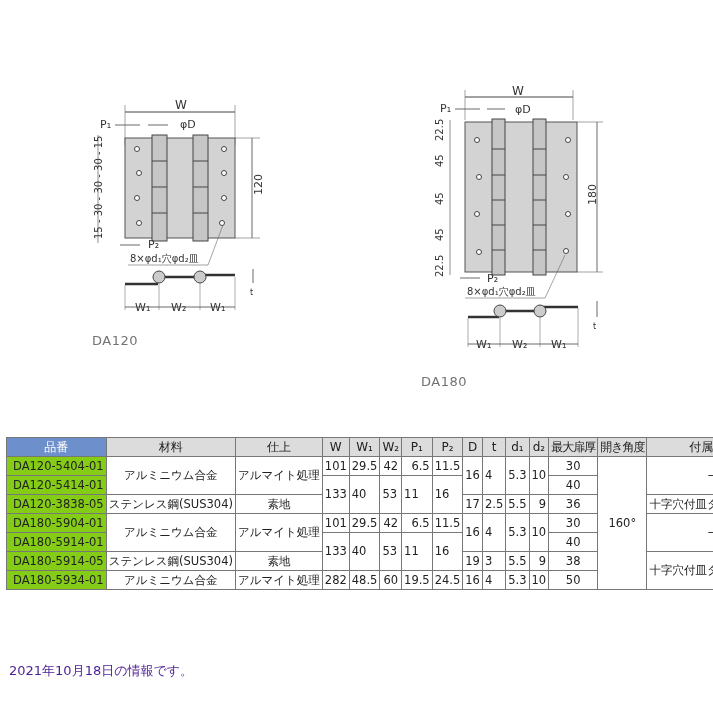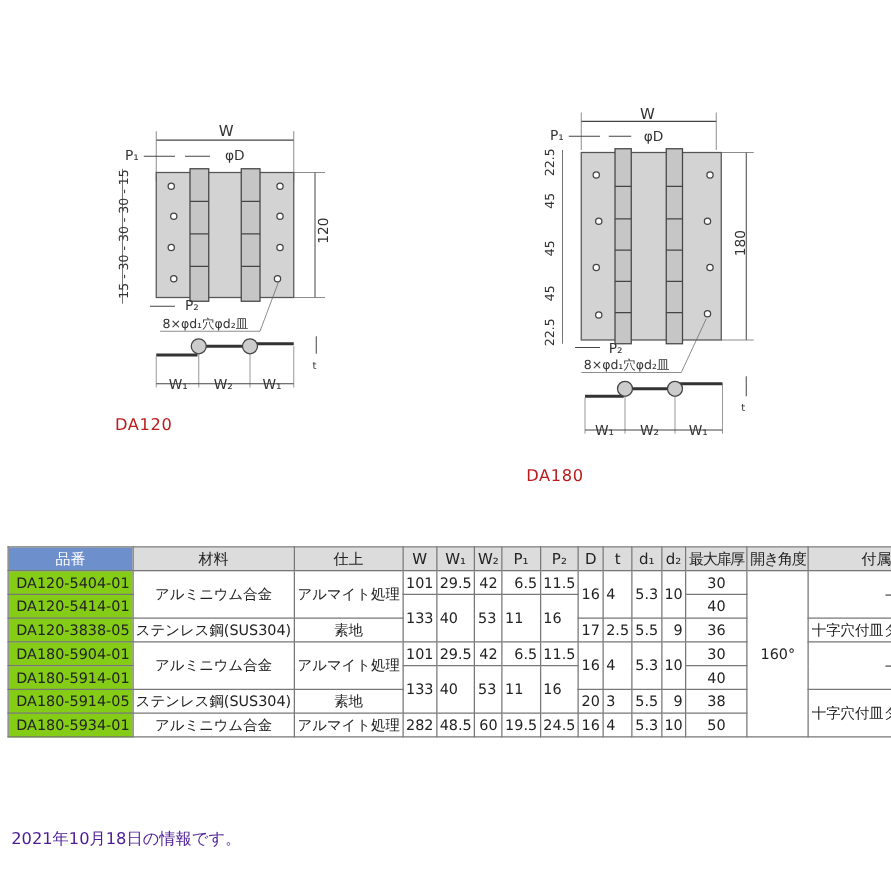--- a/index.html
+++ b/index.html
@@ -1,18 +1,18 @@
 <!DOCTYPE html>
 <html><head>
 <meta charset="utf-8">
 <style>
   html, body { margin:0; padding:0; background:#fff; }
   body { width:713px; height:713px; position:relative; overflow:hidden; font-family:"DejaVu Sans", sans-serif; color:#222; }
   .abs { position:absolute; }
-  .caption { font-size:13px; color:#b91c1c; letter-spacing:0.5px; }
+  .caption { font-size:13px; color:#737373; letter-spacing:0.5px; }
   svg text { font-family:"DejaVu Sans", sans-serif; fill:#333; }
   table.spec { position:absolute; left:6px; top:437px; border-collapse:collapse; font-size:11.5px; }
   table.spec td, table.spec th { border:1px solid #777; padding:0 2px; height:18px; line-height:17px; white-space:nowrap; }
   table.spec th { background:#dcdcdc; font-weight:normal; font-size:12px; text-align:center; }
   table.spec th.pn { background:#6d8fcb; color:#fff; }
   table.spec td.pn { background:#84cc16; text-align:left; padding-left:6px; width:102px; }
   td.c { text-align:center; }
   td.r { text-align:right; }
   td.l { text-align:left; }
   th.small { font-size:9px; letter-spacing:-1px; }
@@ -237,21 +237,21 @@
     <td class="l" rowspan="2">53</td>
     <td class="l" rowspan="2">11</td>
     <td class="l" rowspan="2">16</td>
     <td class="c">40</td>
 
   </tr>
   <tr>
     <td class="pn">DA180-5914-05</td>
     <td class="c">ステンレス鋼(SUS304)</td>
     <td class="c">素地</td>
-    <td class="c">20</td>
+    <td class="c">19</td>
     <td class="l">3</td>
     <td class="r">5.5</td>
     <td class="r">9</td>
     <td class="c">38</td>
     <td class="c" rowspan="2">十字穴付皿タッピンねじ</td>
 
   </tr>
   <tr>
     <td class="pn">DA180-5934-01</td>
     <td class="c">アルミニウム合金</td>

